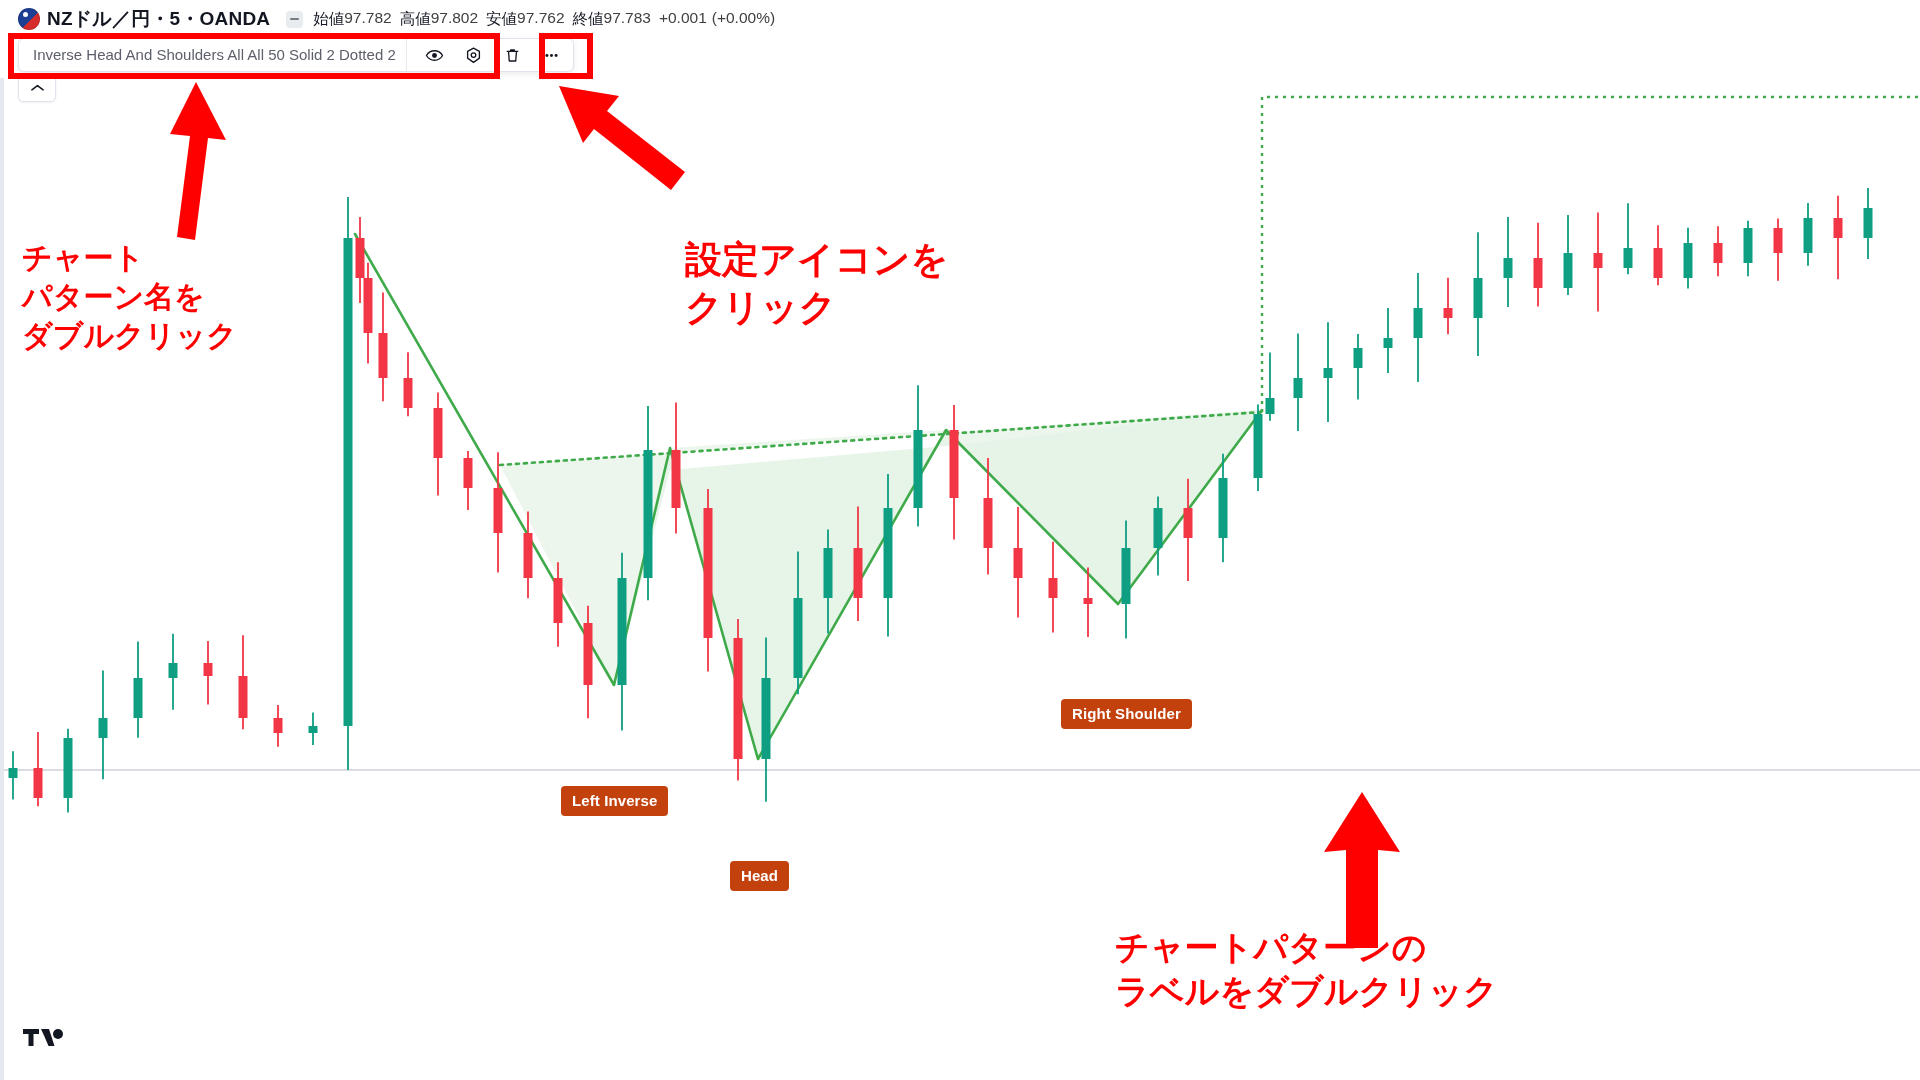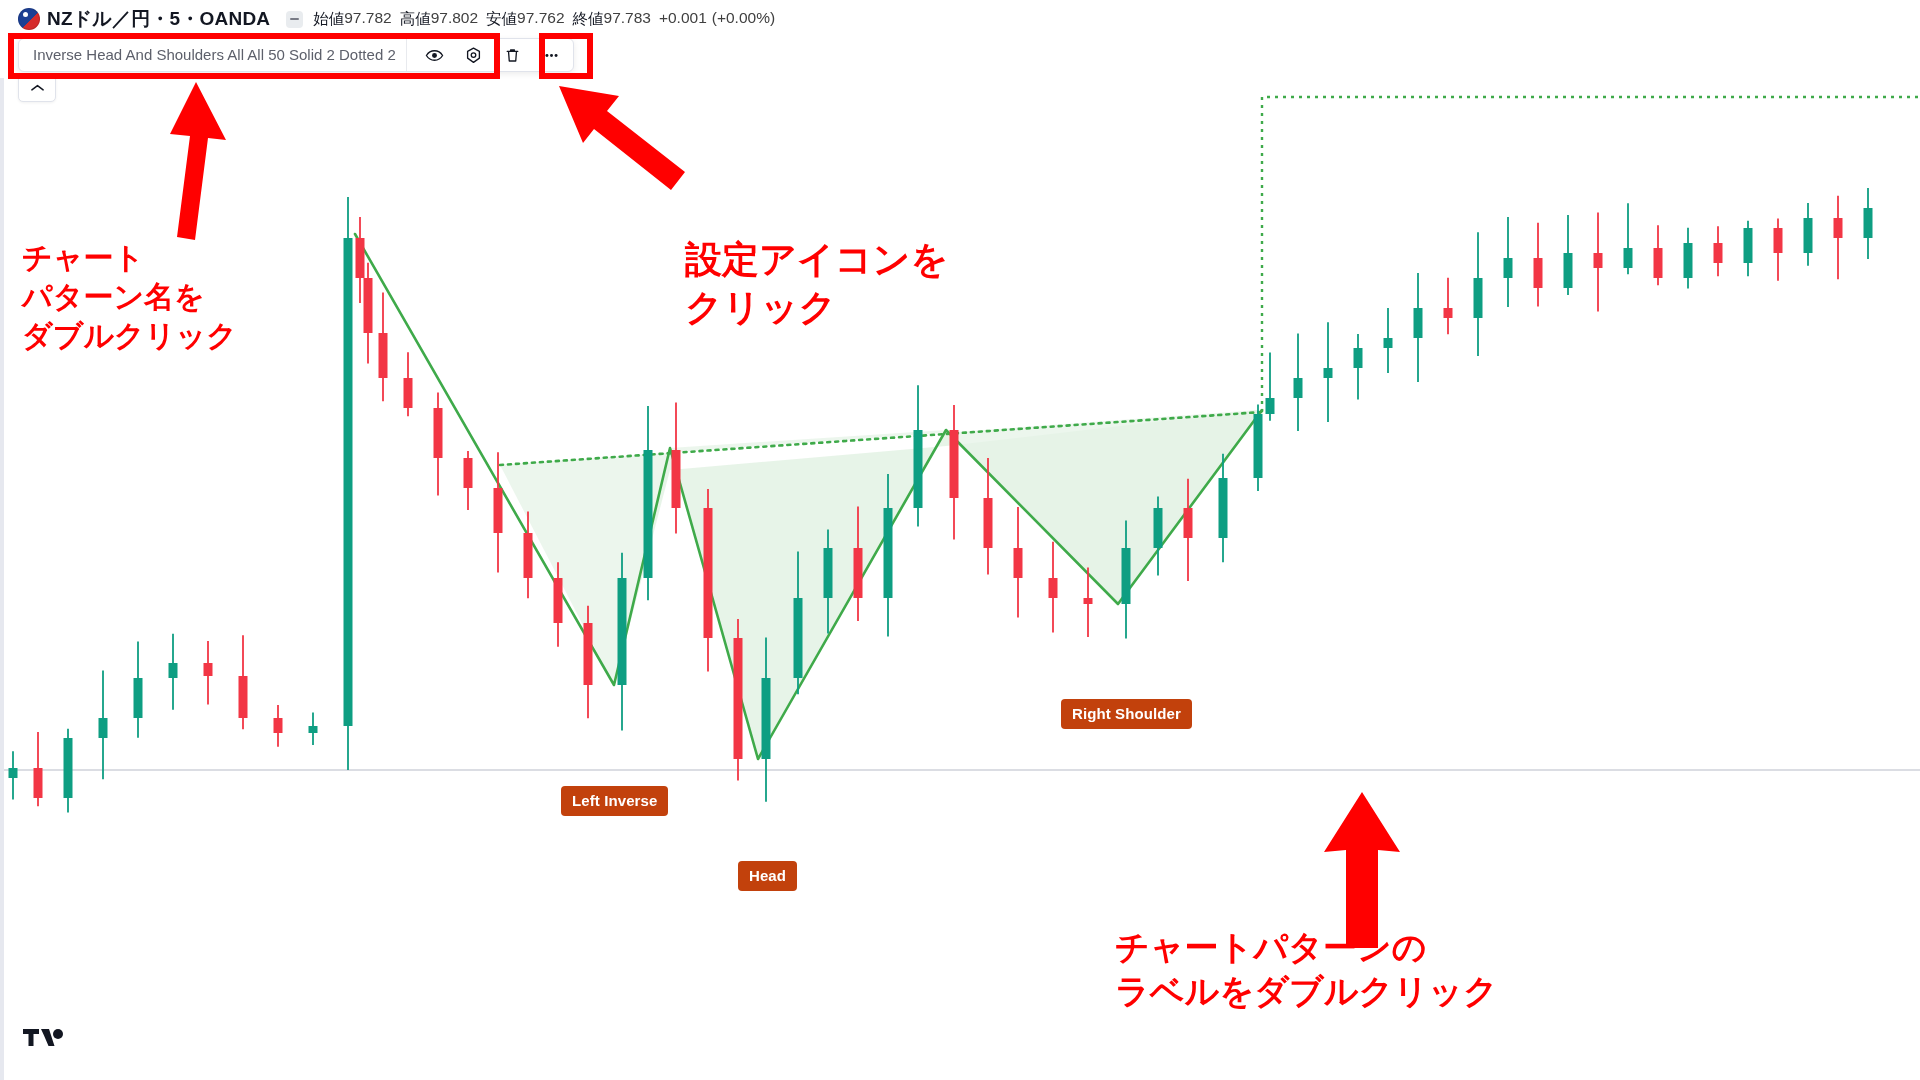--- a/index.html
+++ b/index.html
@@ -93,21 +93,21 @@
   .arrow-svg { position:absolute; z-index:38; }
 
   
   .pat-label {
     position:absolute; background:#c2410c; color:#ffffff;
     font-size:15px; font-weight:700; padding:6px 11px 7px;
     border-radius:4px; white-space:nowrap; z-index:25;
     font-family:"Liberation Sans",sans-serif; letter-spacing:.1px;
   }
   #label-left-shoulder  { left:685px;  top:868px; }
-  #label-head           { left:893px;  top:959px;margin-left:8px; }
+  #label-head           { left:893px;  top:959px; }
   #label-right-shoulder { left:1299px; top:760px; }
 
   
   #tv-logo { position:absolute; left:22px; bottom:28px; z-index:25; }
   
   #left-gutter {
     position:absolute; left:0; top:78px; width:4px; height:1002px;
     background:#e6e8ef; z-index:5;
   }
 </style>

